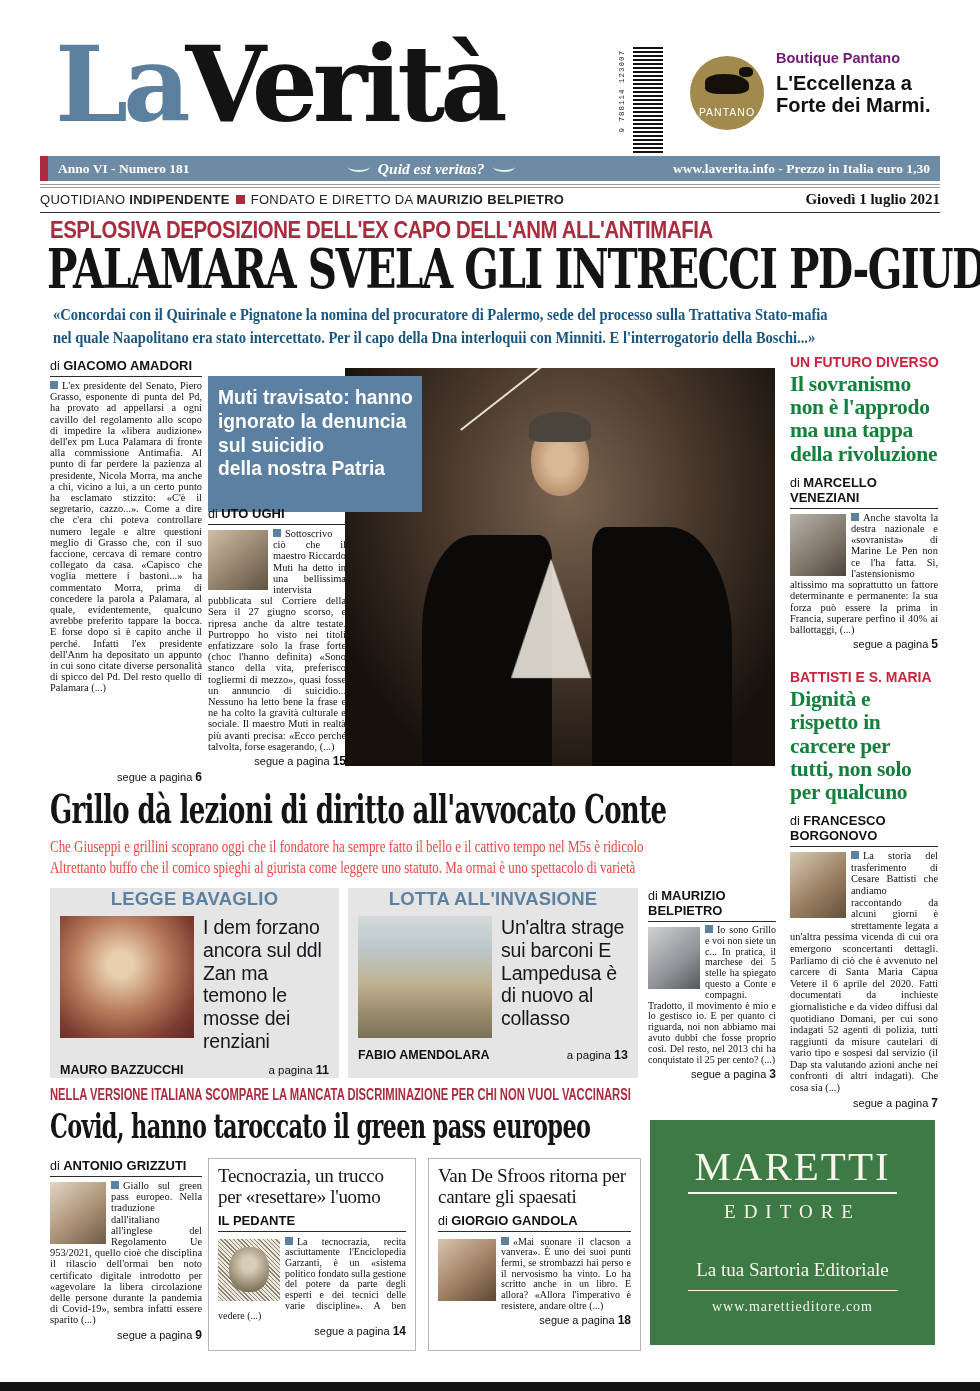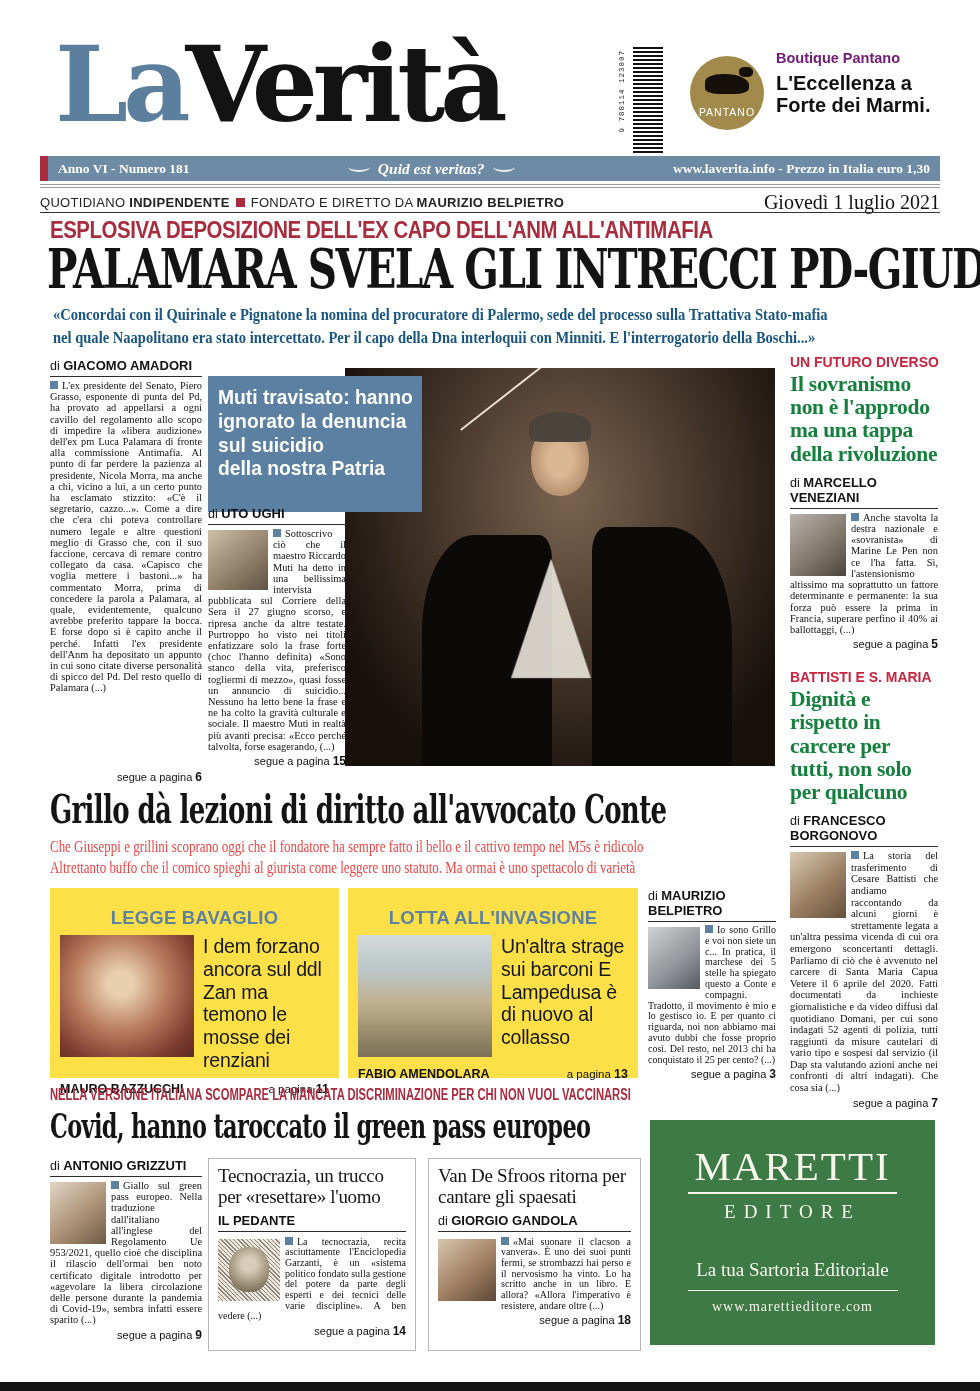--- a/index.html
+++ b/index.html
@@ -36,21 +36,21 @@
   .edition-center{flex:1;text-align:center;color:#fff;font-size:15.5px;font-style:italic;font-weight:bold;}
   .swash{display:inline-block;width:22px;height:8px;margin:0 8px;position:relative;top:-2px;
          border-bottom:2px solid #fff;border-radius:0 0 60% 60%;opacity:.85;}
   .edition-right{color:#fff;font-size:13.5px;margin-right:10px;font-weight:bold;}
   .rule-a{left:40px;top:184px;width:900px;height:1px;background:#9a9a9a;}
   .rule-b{left:40px;top:187px;width:900px;height:1px;background:#9a9a9a;}
   .pub-line{left:40px;top:191px;width:900px;display:flex;justify-content:space-between;align-items:center;}
   .pub-left{font-family:"Liberation Sans",sans-serif;font-size:13px;letter-spacing:.3px;color:#222;}
   .pub-left b{font-weight:bold;}
   .redsq{display:inline-block;width:9px;height:9px;background:#a92c3e;margin:0 6px;}
-  .pub-date{font-size:20px;font-weight:normal;color:#111;}
+  .pub-date{font-size:15px;font-weight:bold;color:#111;}
   .rule-c{left:40px;top:212px;width:900px;height:1px;background:#333;}
 
   
   .kicker1{left:50px;top:216px;font-family:"Liberation Sans",sans-serif;font-weight:bold;font-size:24px;
            color:#a92c3e;white-space:nowrap;transform:scaleX(.85);transform-origin:0 50%;letter-spacing:-.5px;}
   .headline1{left:47px;top:241px;font-family:"DejaVu Serif",serif;font-weight:bold;font-size:54px;
            color:#141414;white-space:nowrap;transform:scaleX(.75);transform-origin:0 50%;letter-spacing:-2px;line-height:1.05;}
   .deck1{left:53px;top:304px;width:900px;color:#185580;font-weight:bold;font-size:17px;line-height:1.35;}
   .deck1 .dline{white-space:nowrap;transform:scaleX(.855);transform-origin:0 50%;}
 
@@ -91,21 +91,21 @@
   .gap16{height:17px;}
 
   
   .grillo{left:50px;top:787px;width:730px;}
   .headline2{font-family:"DejaVu Serif",serif;font-weight:bold;font-size:40px;color:#141414;
       white-space:nowrap;transform:scaleX(.65);transform-origin:0 50%;letter-spacing:-1px;line-height:1.08;}
   .deck2{margin-top:6px;font-size:16px;line-height:1.32;color:#ef4444;}
   .deck2 .dline{white-space:nowrap;transform:scaleX(.81);transform-origin:0 50%;}
 
   
-  .bluebox{background:#fde047;box-sizing:border-box;padding:19px 10px;height:190px;}
+  .bluebox{background:#e5e5e5;box-sizing:border-box;padding:0 10px;height:190px;}
   .box-bavaglio{left:50px;top:888px;width:289px;}
   .box-invasione{left:348px;top:888px;width:290px;}
   .box-title{text-align:center;font-family:"Liberation Sans",sans-serif;font-weight:bold;
       font-size:18.5px;color:#5d81a0;letter-spacing:.2px;}
   .box-content{display:flex;margin-top:6px;}
   .box-photo{width:134px;height:122px;flex:none;}
   .photo-zan{background:radial-gradient(circle at 45% 40%,#e8cfae 12%,#b97d5e 45%,#7e3c30 78%,#5e2a24 100%);}
   .photo-migrants{background:linear-gradient(180deg,#d3dadc 0%,#bcc7c8 28%,#c0b191 55%,#998c6d 80%,#7c7158 100%);}
   .box-text{margin-left:9px;font-family:"Liberation Sans",sans-serif;font-size:19.5px;
       line-height:1.17;color:#15181c;letter-spacing:-.2px;}

